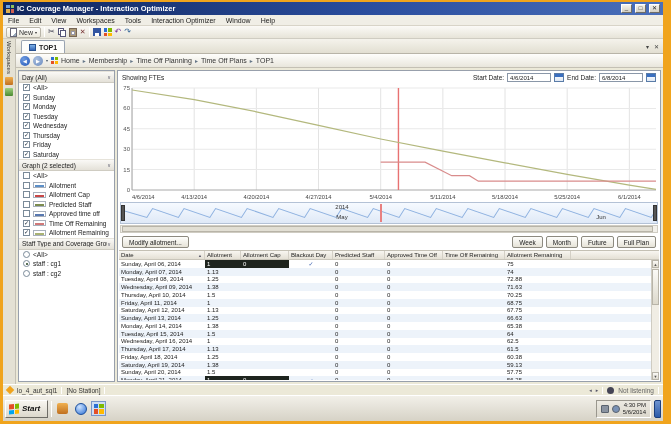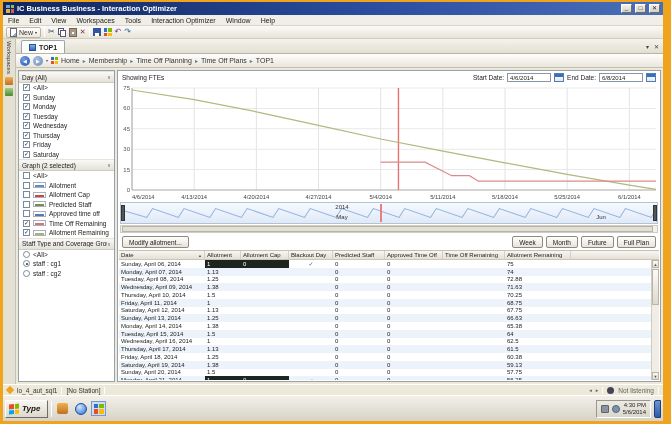--- a/index.html
+++ b/index.html
@@ -108,21 +108,21 @@
 
 <div class="screen">
 
   <div class="titlebar">
     <span class="app-icon">
         <i></i>
         <i></i>
         <i></i>
         <i></i>
       </span>
-    <span class="title-text">IC Business Business - Interaction Optimizer</span>
+    <span class="title-text">IC Coverage Manager - Interaction Optimizer</span>
     <span class="winbtn">_</span>
     <span class="winbtn">□</span>
     <span class="winbtn">✕</span>
   </div>
 
   <div class="menubar" id="menubar">
       <span>File</span>
       <span>Edit</span>
       <span>View</span>
       <span>Workspaces</span>
@@ -629,21 +629,21 @@
   </div>
 
   <div class="taskbar">
     <span class="start-btn">
       <span class="flag">
           <i></i>
           <i></i>
           <i></i>
           <i></i>
         </span>
-      <span>Type</span>
+      <span>Start</span>
     </span>
     <span class="ql-sep"></span>
     <span class="ql">
         <span class="gear-ic"></span>
       </span>
     <span class="ql">
         <span class="globe-ic"></span>
       </span>
     <span class="ql pressed">
       <span class="grid-ic" style="width:10px;height:10px;">

